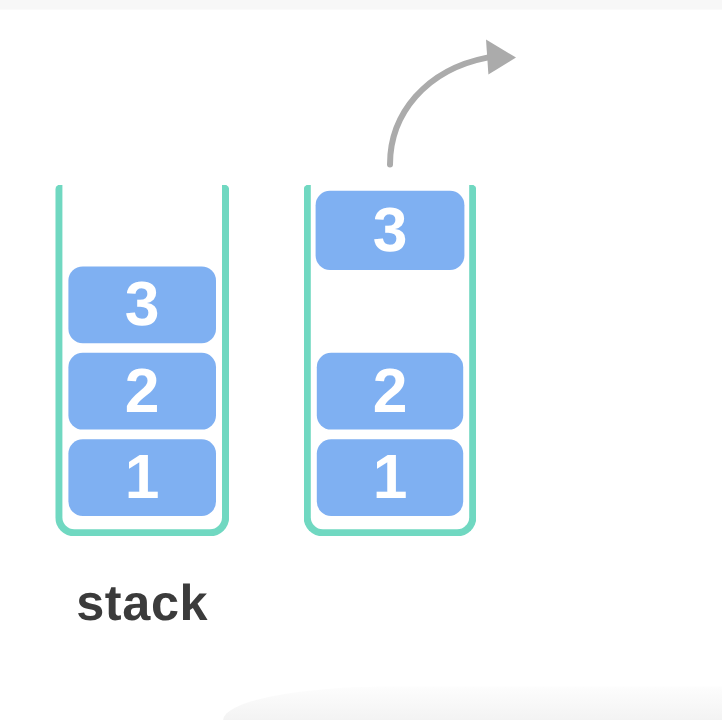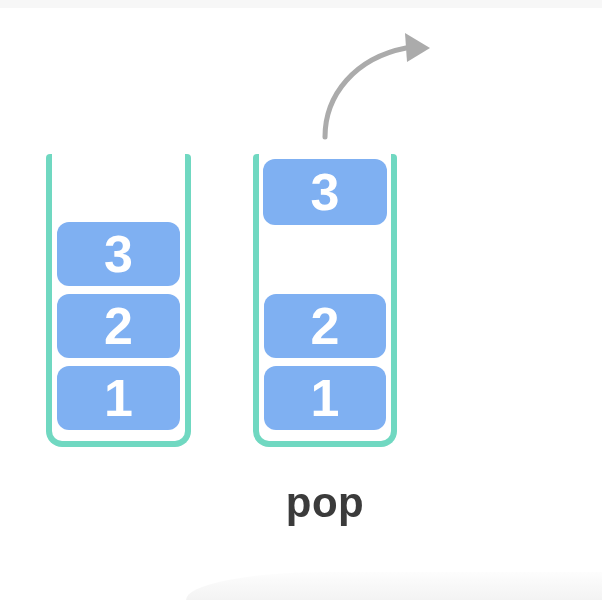--- a/index.html
+++ b/index.html
@@ -80,17 +80,17 @@
   </div>
 
   <div class="well well-pop">
     <div class="block popped">3</div>
     <div class="well-inner">
       <div class="block">2</div>
       <div class="block">1</div>
     </div>
   </div>
 
-  <div class="label label-pop">pop</div>
+  <div class="label label-stack">stack</div>
 
   <div class="bottom-card-edge"></div>
 
 </div>
 
 </body></html>

